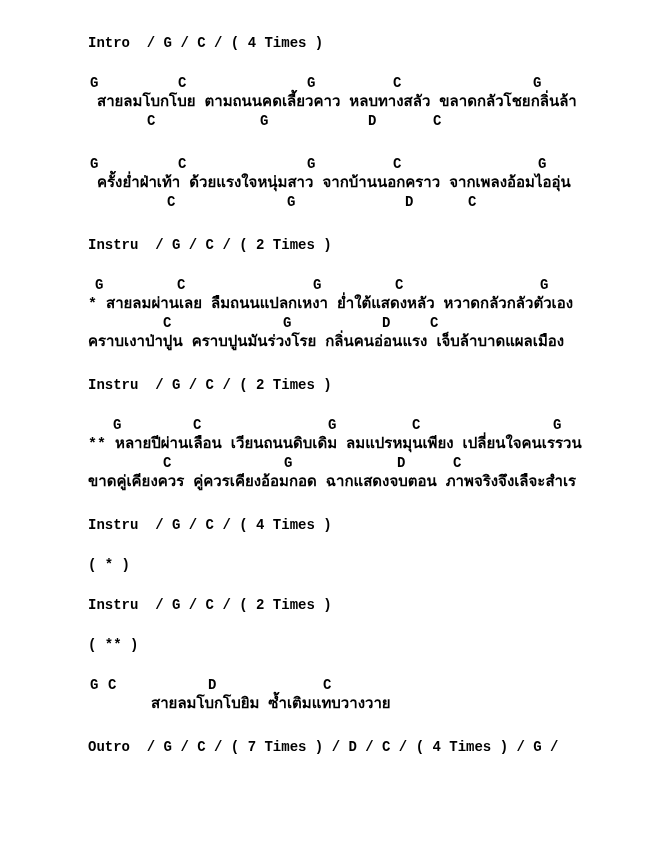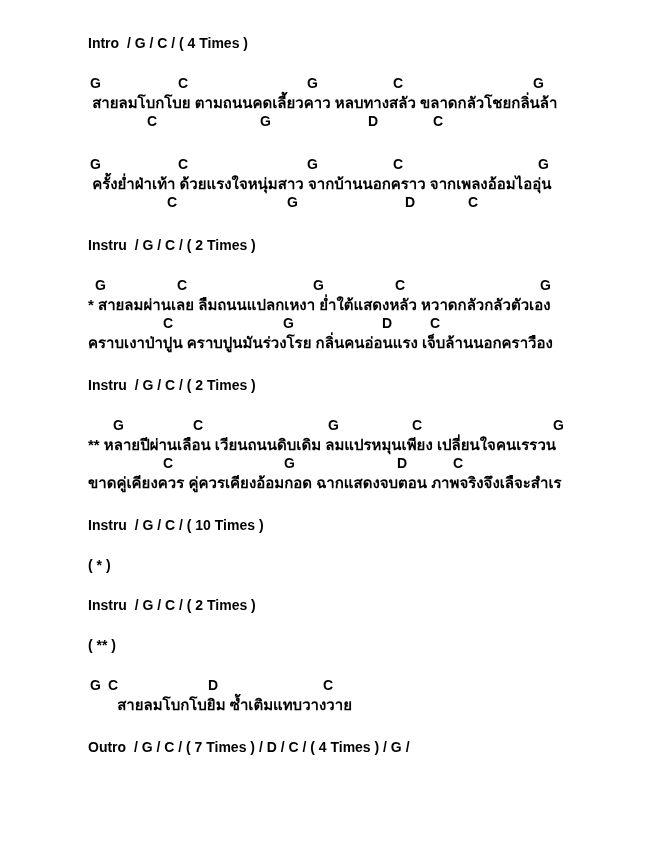--- a/index.html
+++ b/index.html
@@ -2,21 +2,21 @@
 <html><head>
 <meta charset="utf-8">
 <style>
   html, body { margin: 0; padding: 0; background: #ffffff; }
   .page {
     position: relative;
     width: 670px;
     height: 866px;
     background: #ffffff;
     color: #000000;
-    font-family: Liberation Sans, sans-serif;
+    font-family: Liberation Mono, monospace;
     font-weight: 700;
     box-sizing: border-box;
     padding: 34px 10px 0 88px;
     overflow: hidden;
   }
   .label-line {
     font-size: 14px;
     line-height: 19px;
     height: 19px;
     white-space: pre;
@@ -83,41 +83,41 @@
         <span class="chord" style="left: 307px;">C</span>
         <span class="chord" style="left: 452px;">G</span>
       </div>
       <div class="lyric-row">* สายลมผ่านเลย ลืมถนนแปลกเหงา ย่ำใต้แสดงหลัว หวาดกลัวกลัวตัวเอง</div>
       <div class="chord-row">
         <span class="chord" style="left: 75px;">C</span>
         <span class="chord" style="left: 195px;">G</span>
         <span class="chord" style="left: 294px;">D</span>
         <span class="chord" style="left: 342px;">C</span>
       </div>
-      <div class="lyric-row">คราบเงาป่าปูน คราบปูนมันร่วงโรย กลิ่นคนอ่อนแรง เจ็บล้านนอกคราวือง</div>
+      <div class="lyric-row">คราบเงาป่าปูน คราบปูนมันร่วงโรย กลิ่นคนอ่อนแรง เจ็บล้าบาดแผลเมือง</div>
     </div>
     <div class="label-line">Instru  / G / C / ( 2 Times )</div>
     <div class="verse-block">
       <div class="chord-row">
         <span class="chord" style="left: 25px;">G</span>
         <span class="chord" style="left: 105px;">C</span>
         <span class="chord" style="left: 240px;">G</span>
         <span class="chord" style="left: 324px;">C</span>
         <span class="chord" style="left: 465px;">G</span>
       </div>
       <div class="lyric-row">** หลายปีผ่านเลือน เวียนถนนดิบเดิม ลมแปรหมุนเพียง เปลี่ยนใจคนเรรวน</div>
       <div class="chord-row">
         <span class="chord" style="left: 75px;">C</span>
         <span class="chord" style="left: 196px;">G</span>
         <span class="chord" style="left: 309px;">D</span>
         <span class="chord" style="left: 365px;">C</span>
       </div>
       <div class="lyric-row">ขาดคู่เคียงควร คู่ควรเคียงอ้อมกอด ฉากแสดงจบตอน ภาพจริงจึงเลืจะสำเร</div>
     </div>
-    <div class="label-line">Instru  / G / C / ( 10 Times )</div>
+    <div class="label-line">Instru  / G / C / ( 4 Times )</div>
     <div class="label-line">( * )</div>
     <div class="label-line">Instru  / G / C / ( 2 Times )</div>
     <div class="label-line">( ** )</div>
     <div class="verse-block">
       <div class="chord-row">
         <span class="chord" style="left: 2px;">G</span>
         <span class="chord" style="left: 20px;">C</span>
         <span class="chord" style="left: 120px;">D</span>
         <span class="chord" style="left: 235px;">C</span>
       </div>

